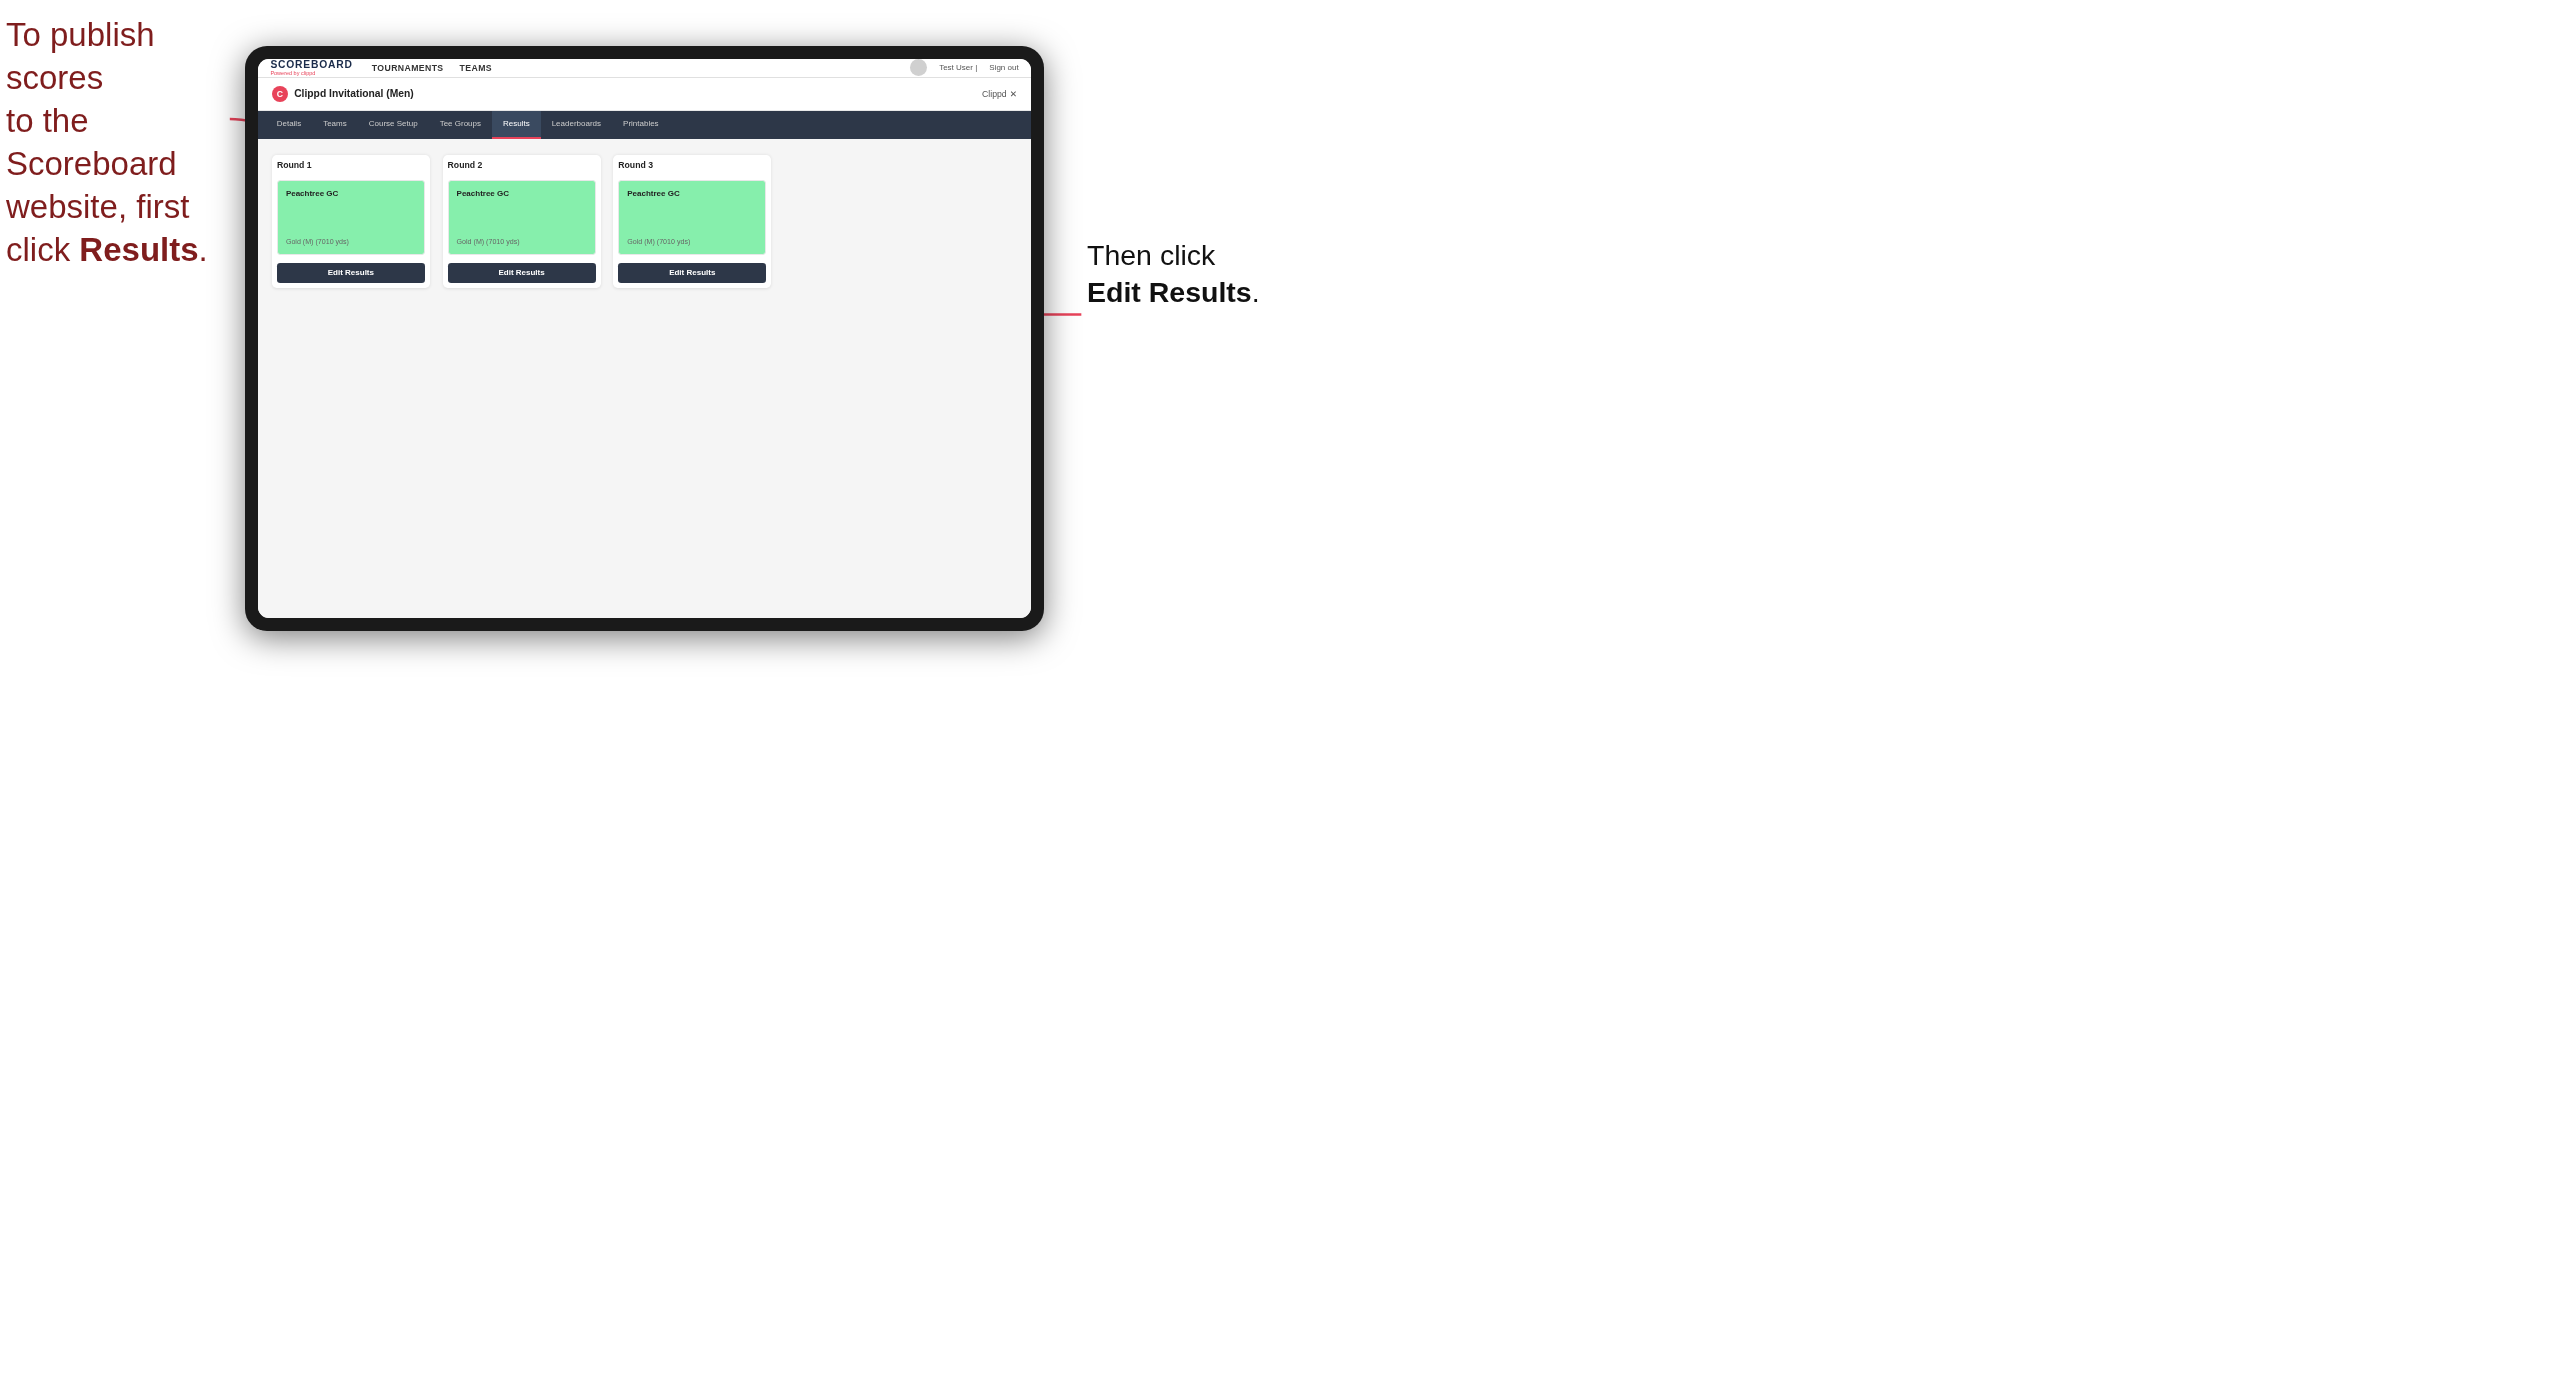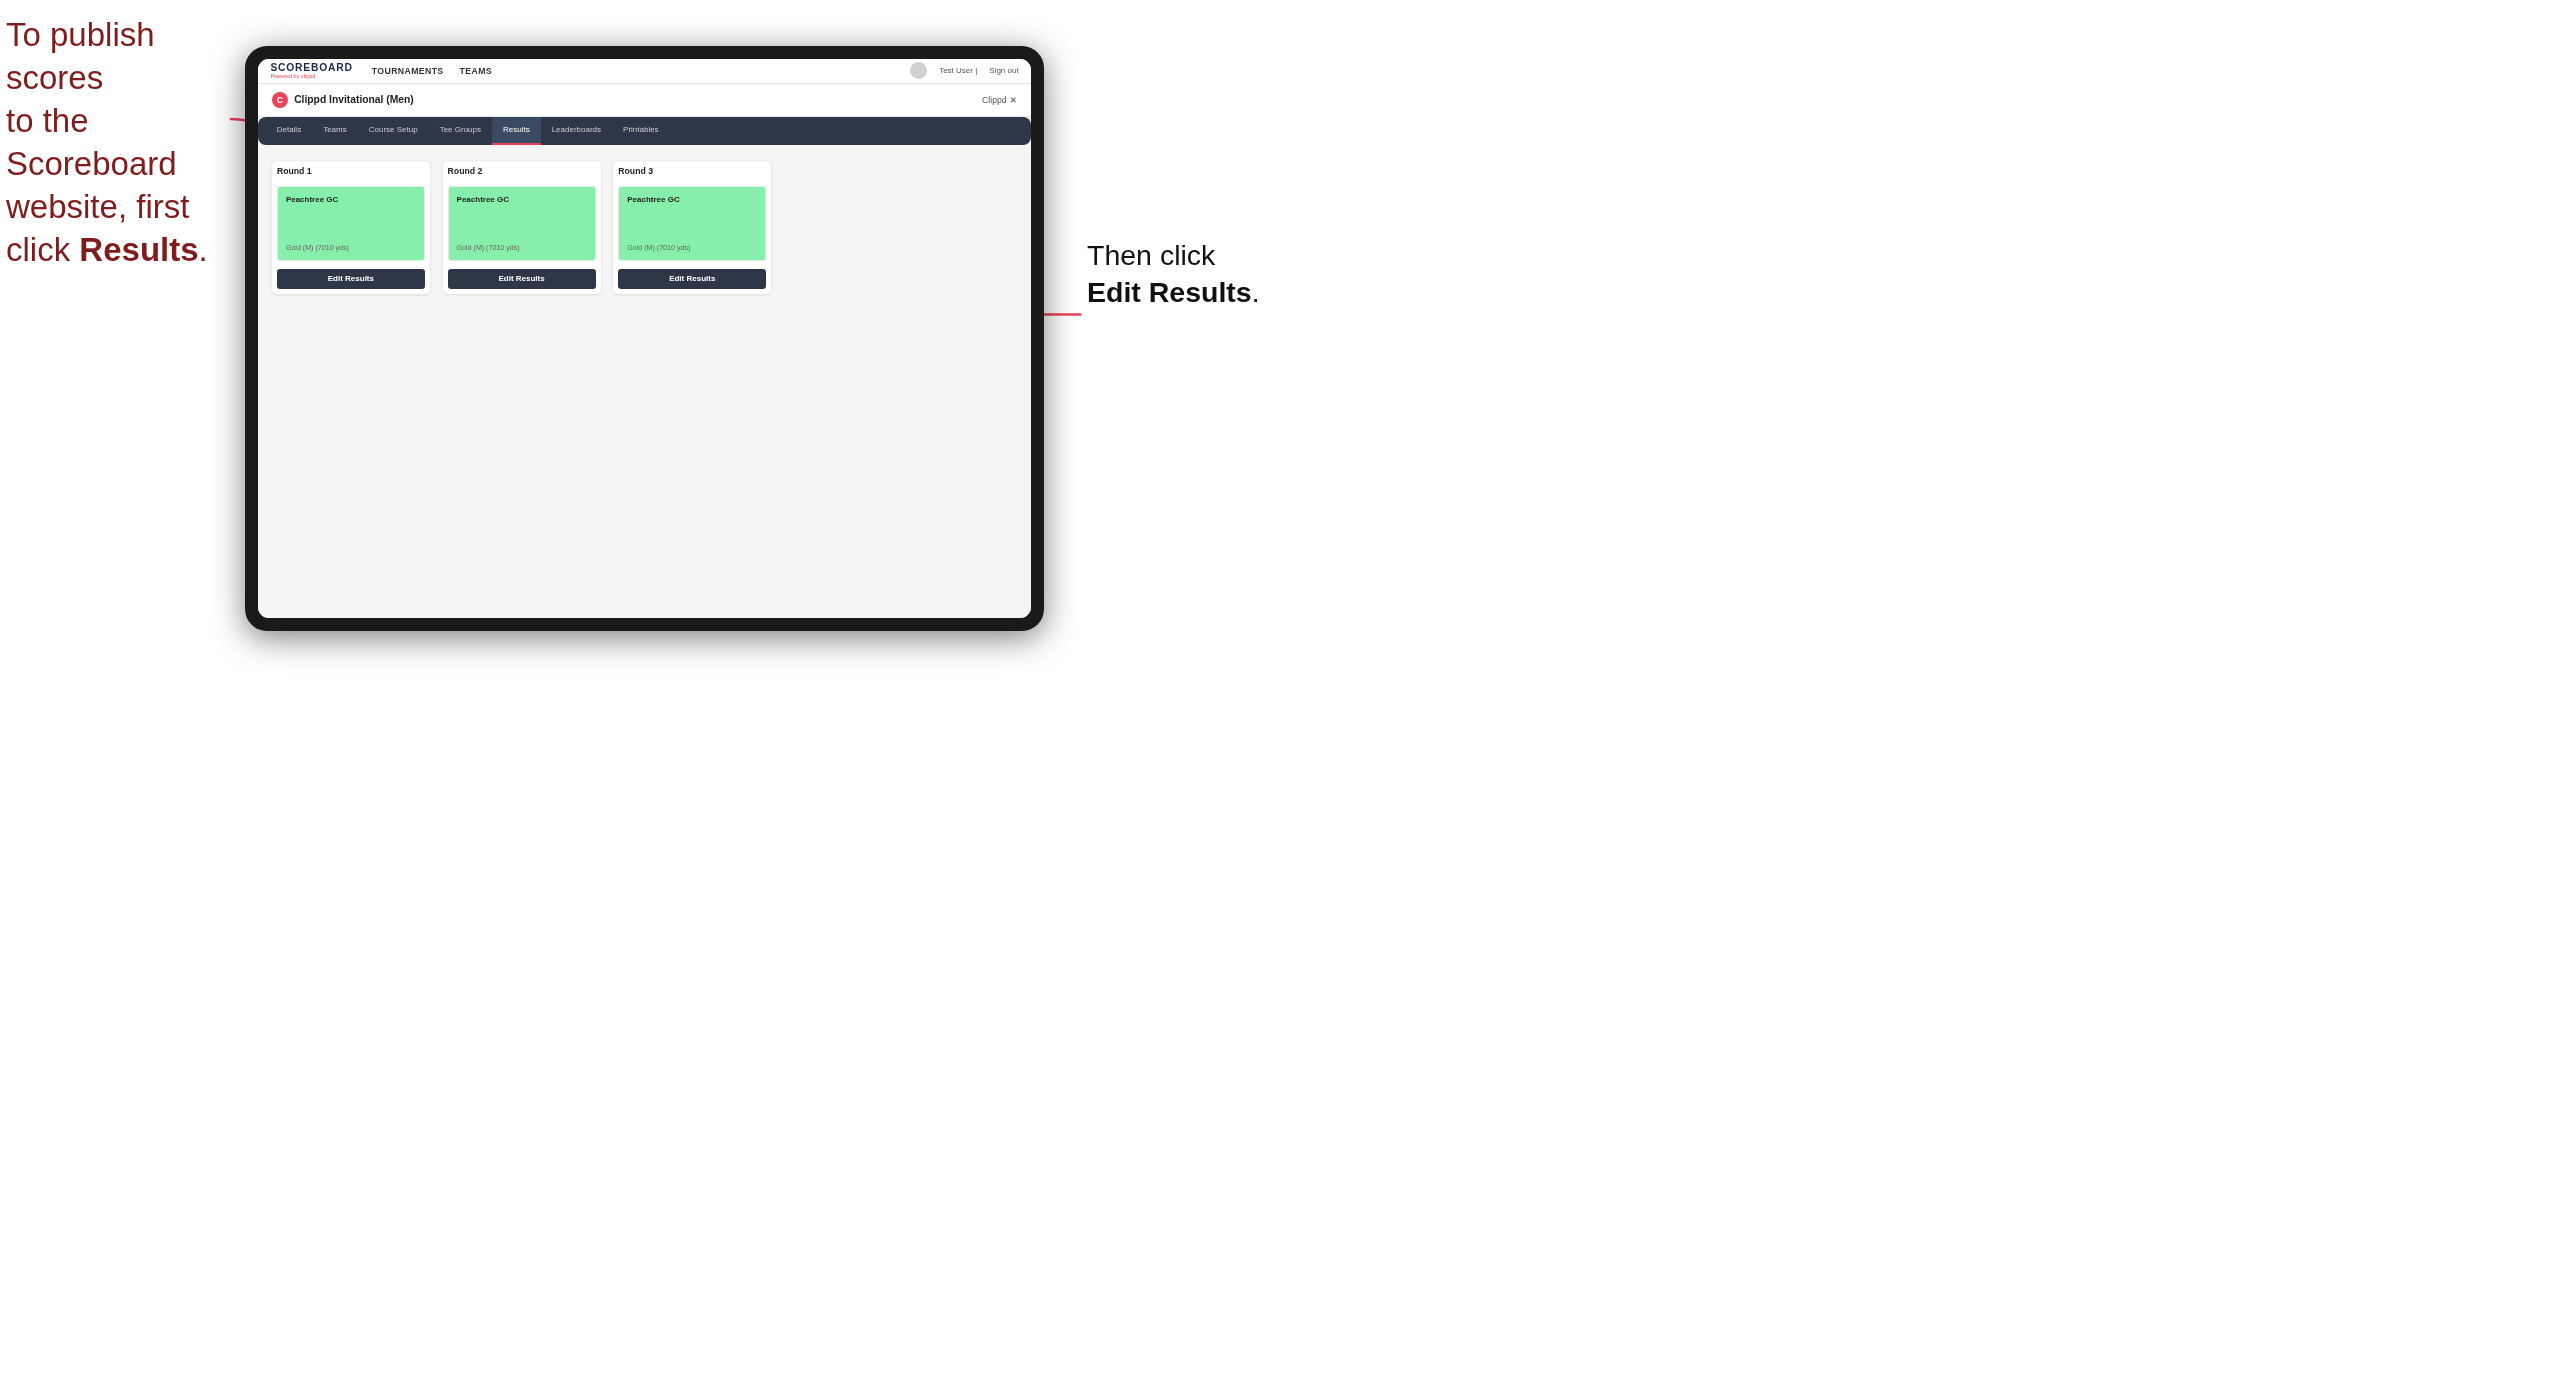--- a/index.html
+++ b/index.html
@@ -64,21 +64,21 @@
       flex-direction: column;
     }
 
     
     .top-nav {
       background: #ffffff;
       border-bottom: 0.8px solid #e0e0e0;
       display: flex;
       align-items: center;
       padding: 0 12.7px;
-      height: 25px;
+      height: 19px;
       flex-shrink: 0;
     }
 
     .logo-area {
       display: flex;
       flex-direction: column;
       margin-right: 19px;
     }
     .logo-scoreboard {
       font-size: 10.3px;
@@ -163,21 +163,20 @@
     }
 
     
     .tab-bar {
       background: #2d3748;
       display: flex;
       align-items: center;
       padding: 0 8px;
       height: 28.5px;
       flex-shrink: 0;
-      border-radius: 8px;
     }
     .tab-item {
       padding: 0 11px;
       height: 28.5px;
       display: flex;
       align-items: center;
       font-size: 8px;
       color: #ccc;
       cursor: pointer;
       font-weight: 500;

